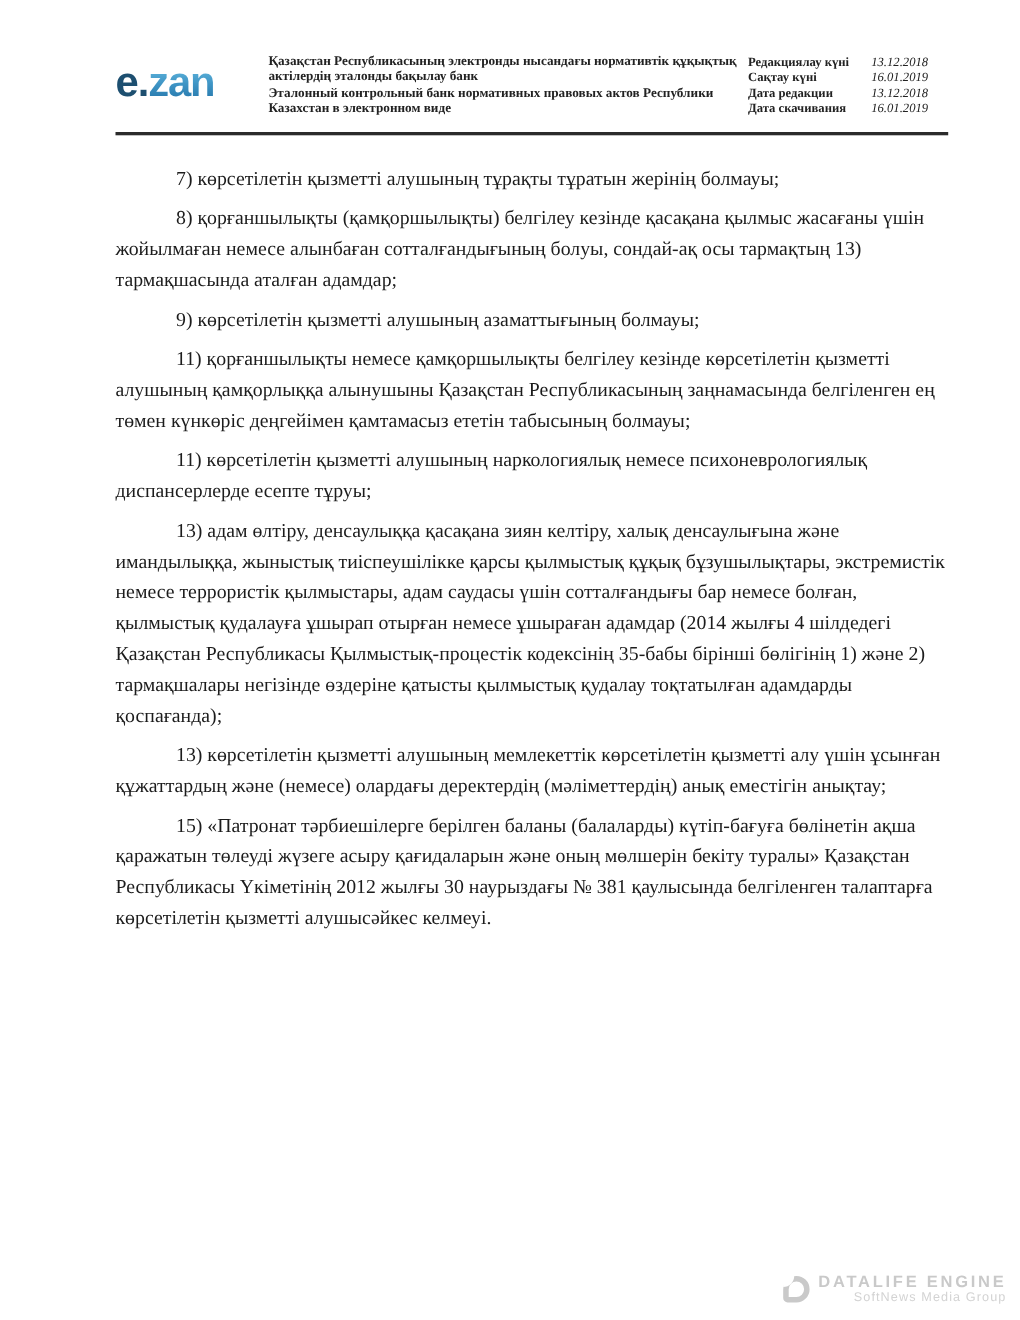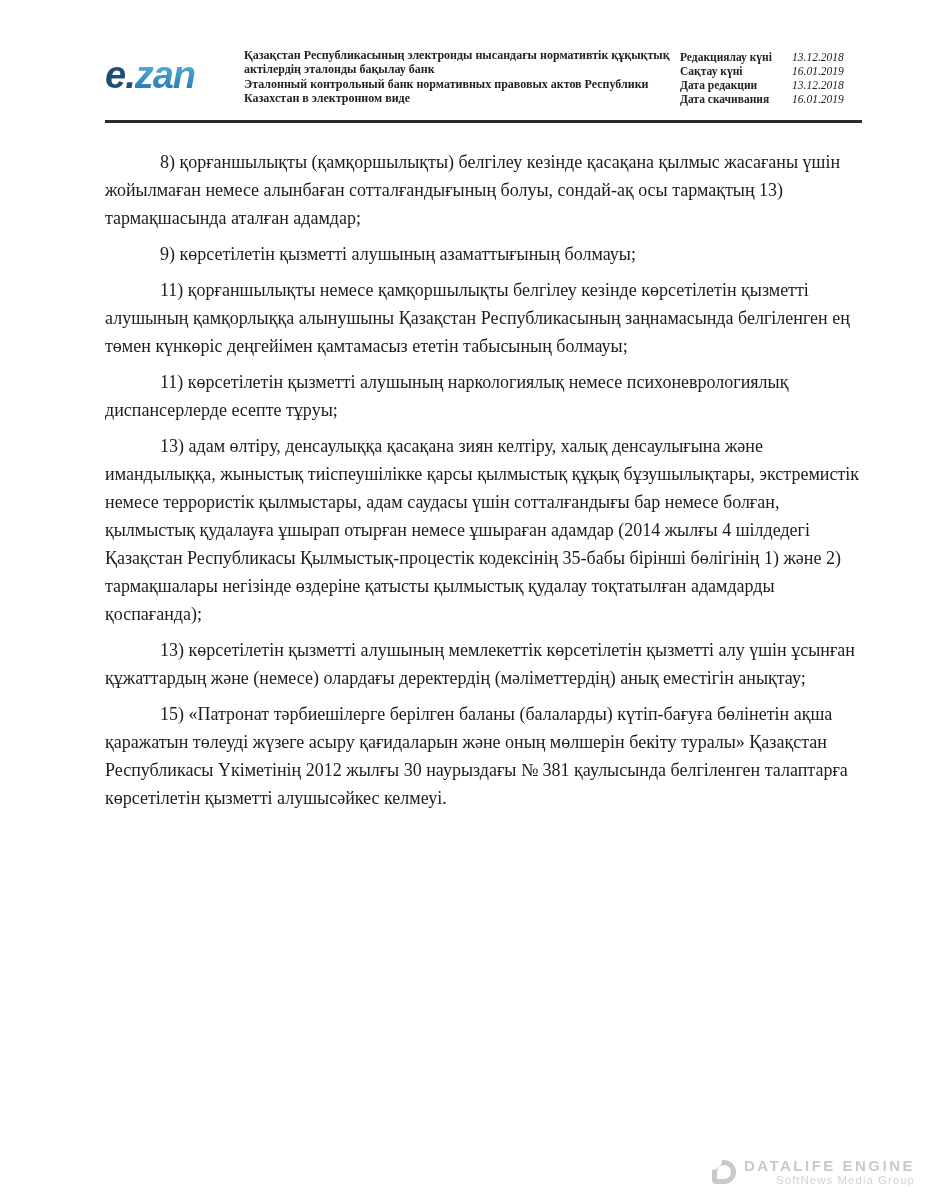--- a/index.html
+++ b/index.html
@@ -21,21 +21,20 @@
     position: absolute;
     left: 105px; right: 65px; top: 48px;
     display: flex;
     align-items: flex-start;
   }
   .logo {
     width: 135px;
     padding-top: 8px;
     font-family: "Liberation Sans", sans-serif;
     font-weight: bold;
-    font-style: italic;
     font-size: 38px;
     letter-spacing: -1px;
     white-space: nowrap;
     line-height: 1;
   }
   .logo .logo-e { color: #1d4f70; }
   .logo .logo-zan {
     background: linear-gradient(180deg, #6fc4e6 0%, #3d93c4 55%, #1f6fa3 100%);
     -webkit-background-clip: text;
     background-clip: text;
@@ -152,20 +151,21 @@
         <div class="meta-row">
           <span class="meta-label">Дата скачивания</span>
           <span class="meta-value">16.01.2019</span>
         </div>
       </div>
   </header>
 
   <hr class="divider">
 
   <article class="doc-body">
+      <p class="para">7) көрсетілетін қызметті алушының тұрақты тұратын жерінің болмауы;</p>
       <p class="para">8) қорғаншылықты (қамқоршылықты) белгілеу кезінде қасақана қылмыс жасағаны үшін жойылмаған немесе алынбаған сотталғандығының болуы, сондай-ақ осы тармақтың 13) тармақшасында аталған адамдар;</p>
       <p class="para">9) көрсетілетін қызметті алушының азаматтығының болмауы;</p>
       <p class="para">11) қорғаншылықты немесе қамқоршылықты белгілеу кезінде көрсетілетін қызметті алушының қамқорлыққа алынушыны Қазақстан Республикасының заңнамасында белгіленген ең төмен күнкөріс деңгейімен қамтамасыз ететін табысының болмауы;</p>
       <p class="para">11) көрсетілетін қызметті алушының наркологиялық немесе психоневрологиялық диспансерлерде есепте тұруы;</p>
       <p class="para">13) адам өлтіру, денсаулыққа қасақана зиян келтіру, халық денсаулығына және имандылыққа, жыныстық тиіспеушілікке қарсы қылмыстық құқық бұзушылықтары, экстремистік немесе террористік қылмыстары, адам саудасы үшін сотталғандығы бар немесе болған, қылмыстық қудалауға ұшырап отырған немесе ұшыраған адамдар (2014 жылғы 4 шілдедегі Қазақстан Республикасы Қылмыстық-процестік кодексінің 35-бабы бірінші бөлігінің 1) және 2) тармақшалары негізінде өздеріне қатысты қылмыстық қудалау тоқтатылған адамдарды қоспағанда);</p>
       <p class="para">13) көрсетілетін қызметті алушының мемлекеттік көрсетілетін қызметті алу үшін ұсынған құжаттардың және (немесе) олардағы деректердің (мәліметтердің) анық еместігін анықтау;</p>
       <p class="para">15) «Патронат тәрбиешілерге берілген баланы (балаларды) күтіп-бағуға бөлінетін ақша қаражатын төлеуді жүзеге асыру қағидаларын және оның мөлшерін бекіту туралы» Қазақстан Республикасы Үкіметінің 2012 жылғы 30 наурыздағы № 381 қаулысында белгіленген талаптарға көрсетілетін қызметті алушысәйкес келмеуі.</p>
     </article>
 
   <div class="watermark">

